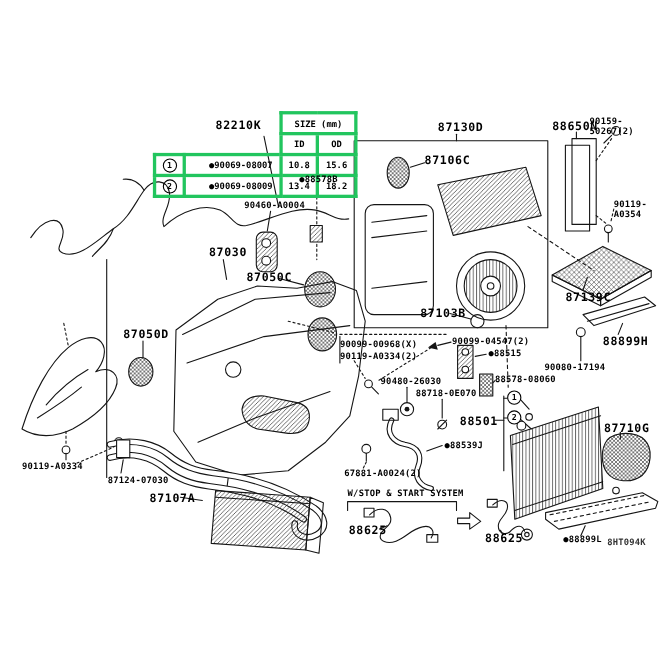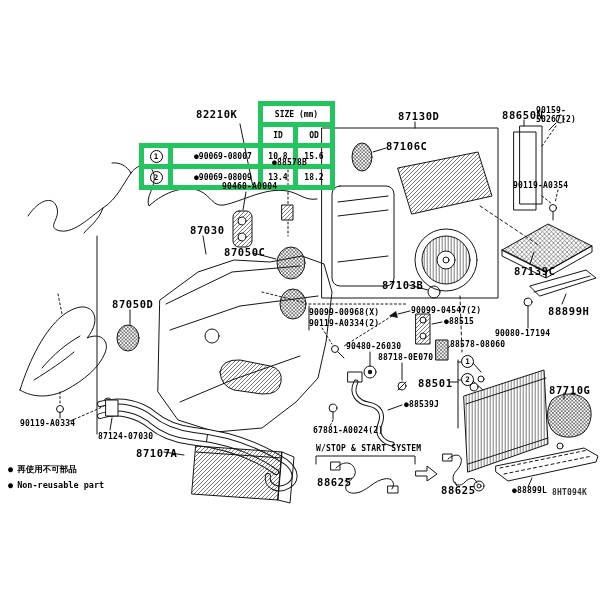--- a/index.html
+++ b/index.html
@@ -4,21 +4,21 @@
 <style>
   html,body{margin:0;padding:0;background:#fff;}
   .stage{position:relative;width:600px;height:600px;background:#ffffff;overflow:hidden;
          font-family:"DejaVu Sans Mono", monospace;color:#000;}
   .art{position:absolute;left:0;top:0;}
   .lbl{position:absolute;white-space:pre-line;line-height:1.18;color:#000;}
   .lg{font-size:10.5px;font-weight:bold;letter-spacing:0.6px;}
   .sm{font-size:8px;font-weight:bold;letter-spacing:0.2px;}
   .size-table{position:absolute;left:139px;top:101px;border-collapse:collapse;
               font-size:8px;font-weight:bold;}
-  .size-table td{border:5px solid #22c55e;padding:1px 2px;height:14px;text-align:center;}
+  .size-table td{border:3px solid #22c55e;padding:1px 2px;height:14px;text-align:center;}
   .size-table td.nb{border:none;}
   .size-table td.part{width:62px;text-align:left;padding-left:21px;}
   .size-table td.cid{width:26px;} .size-table td.cod{width:28px;} .size-table td.cmk{width:20px;}
   .circ{display:inline-block;width:11px;height:11px;border:1px solid #000;border-radius:50%;
         text-align:center;line-height:11px;font-size:7.5px;}
   .callout{position:absolute;width:11px;height:11px;border:1px solid #000;border-radius:50%;
            text-align:center;line-height:11px;font-size:7.5px;font-weight:bold;background:#fff;}
   .legend{position:absolute;left:8px;top:461px;font-size:8.5px;font-weight:bold;line-height:1.9;}
   .legend .row{white-space:nowrap;}
   .legend .bullet{margin-right:4px;}
@@ -256,21 +256,21 @@
   <div class="lbl lg" style="left:196px;top:108px">82210K</div>
   <div class="lbl sm" style="left:272px;top:158px">●88578B</div>
   <div class="lbl sm" style="left:222px;top:182px">90460-A0004</div>
   <div class="lbl lg" style="left:190px;top:224px">87030</div>
   <div class="lbl lg" style="left:224px;top:246px">87050C</div>
   <div class="lbl lg" style="left:112px;top:298px">87050D</div>
   <div class="lbl lg" style="left:398px;top:110px">87130D</div>
   <div class="lbl lg" style="left:386px;top:140px">87106C</div>
   <div class="lbl lg" style="left:502px;top:109px">88650N</div>
   <div class="lbl sm" style="left:536px;top:106px">90159-50267(2)</div>
-  <div class="lbl sm" style="left:513px;top:181px">90119-A0354</div>
+  <div class="lbl sm" style="left:558px;top:181px">90119-A0354</div>
   <div class="lbl lg" style="left:514px;top:265px">87139C</div>
   <div class="lbl lg" style="left:548px;top:305px">88899H</div>
   <div class="lbl lg" style="left:382px;top:279px">87103B</div>
   <div class="lbl sm" style="left:309px;top:308px">90099-00968(X)</div>
   <div class="lbl sm" style="left:309px;top:319px">90119-A0334(2)</div>
   <div class="lbl sm" style="left:411px;top:306px">90099-04547(2)</div>
   <div class="lbl sm" style="left:444px;top:317px">●88515</div>
   <div class="lbl sm" style="left:450px;top:340px">88578-08060</div>
   <div class="lbl sm" style="left:495px;top:329px">90080-17194</div>
   <div class="lbl sm" style="left:346px;top:342px">90480-26030</div>
@@ -284,22 +284,14 @@
   <div class="lbl lg" style="left:441px;top:484px">88625</div>
   <div class="lbl sm" style="left:98px;top:432px">87124-07030</div>
   <div class="lbl lg" style="left:136px;top:447px">87107A</div>
   <div class="lbl sm" style="left:20px;top:419px">90119-A0334</div>
   <div class="lbl sm" style="left:512px;top:486px">●88899L</div>
   <div class="lbl sm figcode" style="left:552px;top:488px">8HT094K</div>
 
   <div class="callout" style="left:461px;top:355px">1</div>
   <div class="callout" style="left:461px;top:373px">2</div>
 
-  <div class="legend">
-    <div class="row">
-      <span class="bullet">●</span><span>再使用不可部品</span>
-    </div>
-    <div class="row">
-      <span class="bullet">●</span><span>Non-reusable part</span>
-    </div>
-  </div>
 
 </div>
 
 </body></html>

